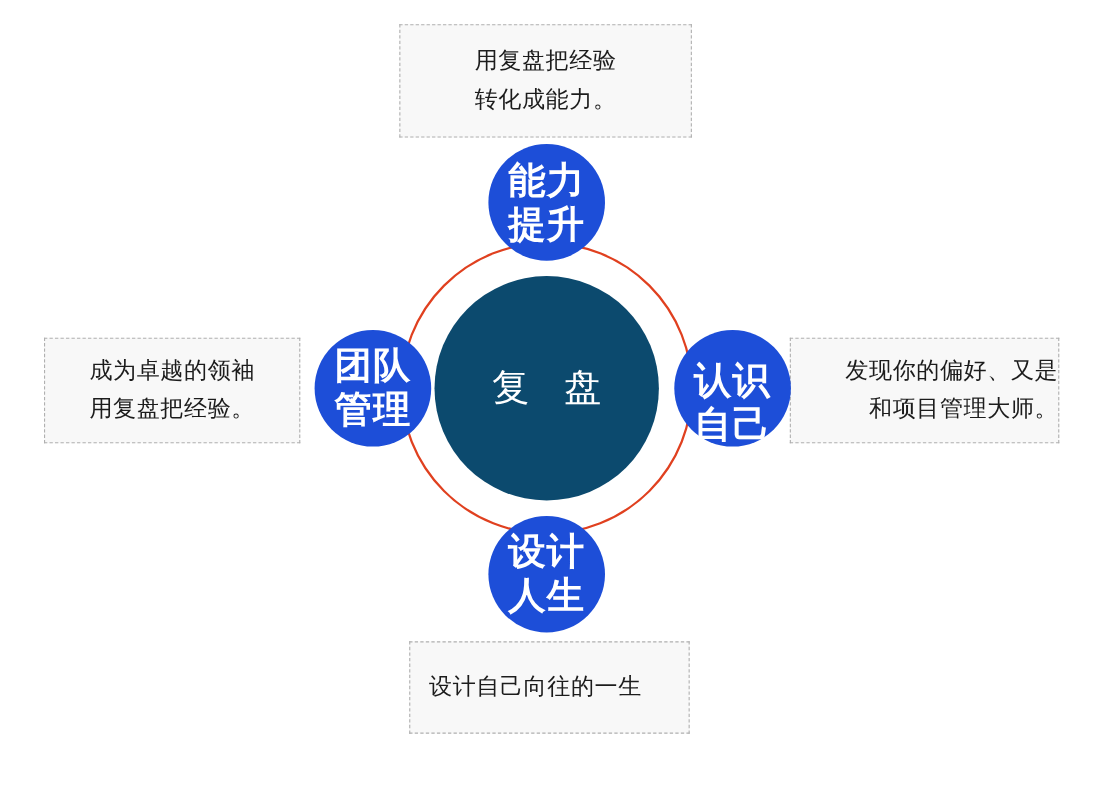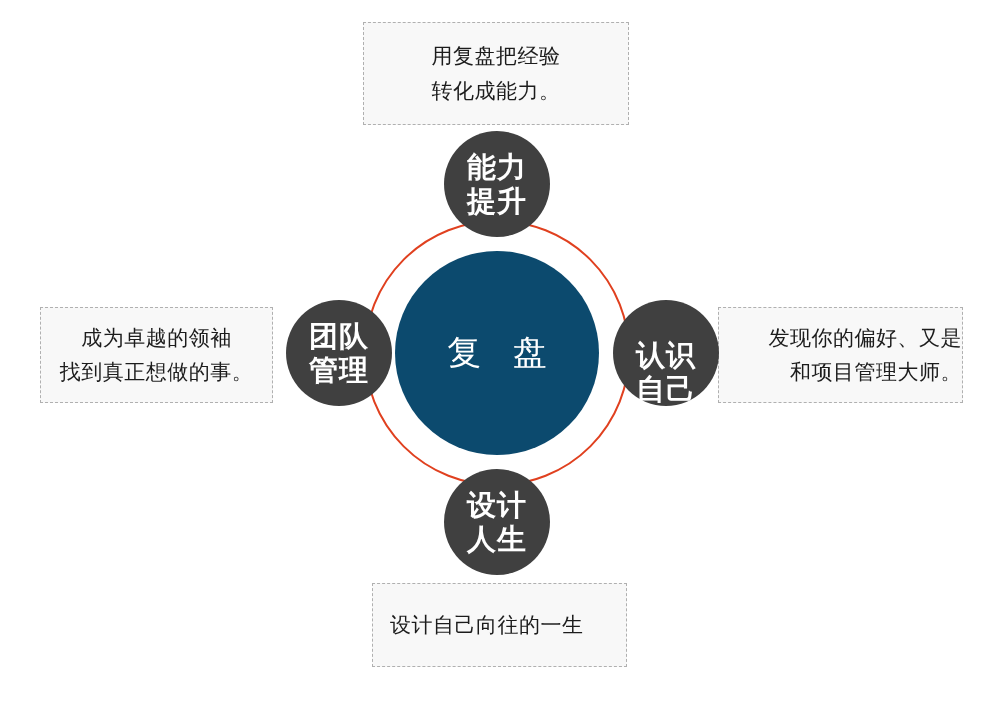--- a/index.html
+++ b/index.html
@@ -81,22 +81,22 @@
     left: 395px; top: 251px;
     width: 204px; height: 204px;
     background: #0c4a6e;
     font-size: 34px;
     font-weight: normal;
     letter-spacing: 11px;
     text-indent: 11px;
   }
   .spoke {
     width: 106px; height: 106px;
-    background: #404040;
-    font-size: 29px;
+    background: #1d4ed8;
+    font-size: 34px;
     font-weight: bold;
     line-height: 1.18;
     letter-spacing: 1px;
   }
   .spoke .line { display: block; }
   #node-top    { left: 444px; top: 131px; }
   #node-right  { left: 613px; top: 300px; justify-content: flex-end; }
   #node-bottom { left: 444px; top: 469px; }
   #node-left   { left: 286px; top: 300px; }
 </style>
@@ -109,21 +109,21 @@
     <circle cx="497" cy="353" r="132" fill="none" stroke="#e0401f" stroke-width="2"></circle>
   </svg>
 
   <div class="callout" id="callout-top">
     <span class="line">用复盘把经验</span>
     <span class="line">转化成能力。</span>
   </div>
 
   <div class="callout" id="callout-left">
     <span class="line">成为卓越的领袖</span>
-    <span class="line">找到真正想做的事。</span>
+    <span class="line">用复盘把经验。</span>
   </div>
 
   <div class="callout" id="callout-right">
     <span class="line">发现你的偏好、又是</span>
     <span class="line">和项目管理大师。</span>
   </div>
 
   <div class="callout" id="callout-bottom">
     <span class="line">设计自己向往的一生</span>
   </div>

